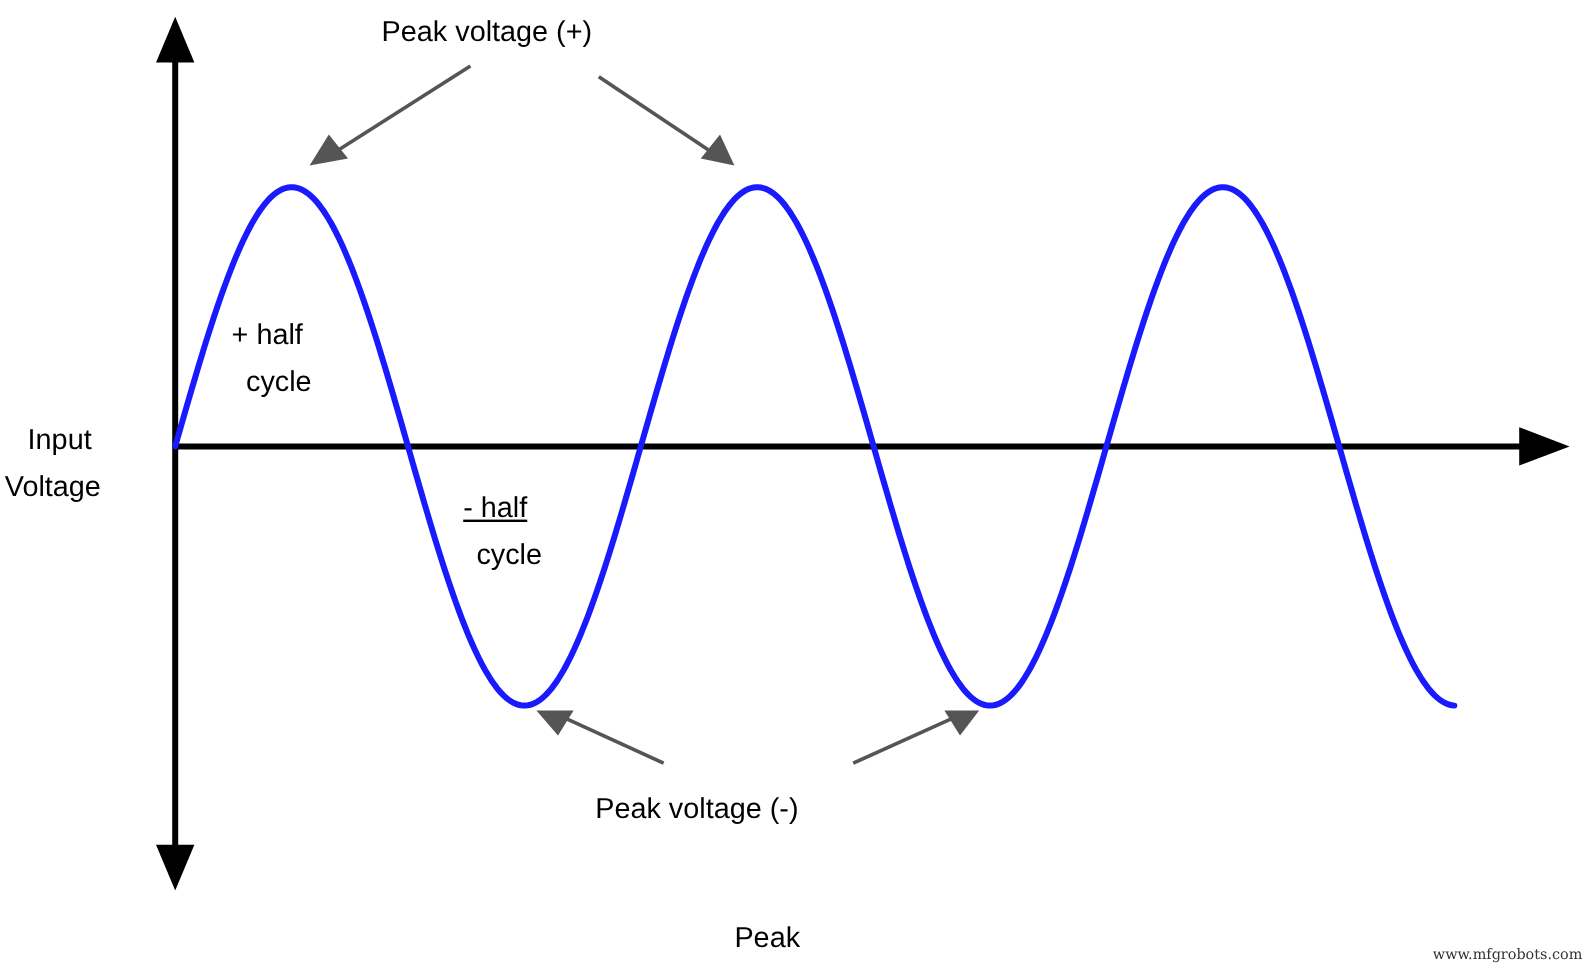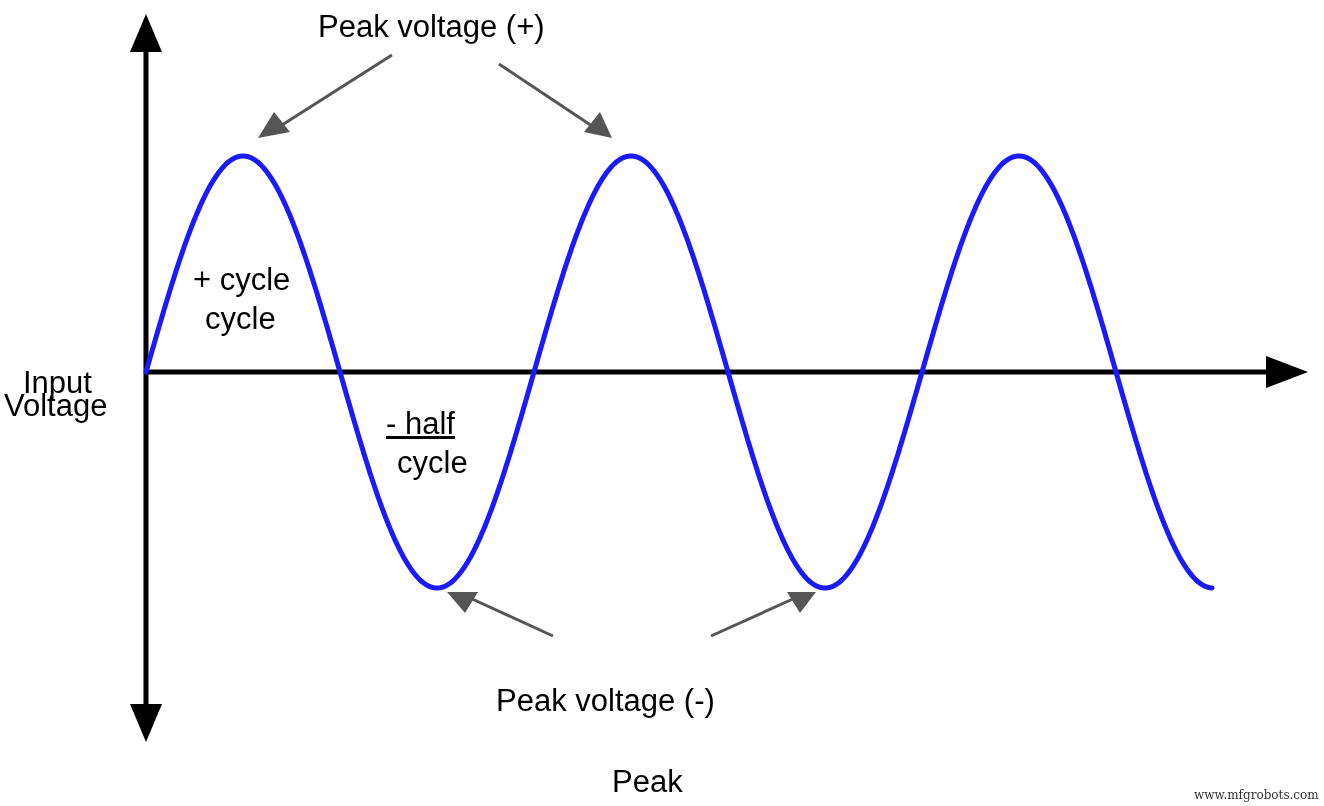--- a/index.html
+++ b/index.html
@@ -1,18 +1,18 @@
 <!DOCTYPE html>
 <html><head>
 <meta charset="utf-8">
 <style>
   html, body { margin:0; padding:0; background:#ffffff; }
   body { width:1324px; height:806px; position:relative; overflow:hidden; font-family:"Liberation Sans", sans-serif; }
   svg.diagram { position:absolute; left:0; top:0; }
-  .lbl { position:absolute; color:#000; font-size:31px; line-height:38px; white-space:nowrap; }
+  .lbl { position:absolute; color:#000; font-size:24px; line-height:38px; white-space:nowrap; }
   .center { text-align:center; }
   .wm { position:absolute; font-family:"DejaVu Serif", serif; font-size:12px; color:#333; }
 </style>
 </head>
 <body>
 
 <svg class="diagram" width="1324" height="806" viewBox="0 0 1324 806">
 
   <g>
     <line x1="146" y1="40" x2="146" y2="712" stroke="#000" stroke-width="5"></line>
@@ -33,21 +33,21 @@
     <line x1="499" y1="64" x2="592" y2="126"></line>
     <polygon points="612,138 584,132 600,112" stroke="none"></polygon>
     <line x1="553" y1="636" x2="470" y2="598"></line>
     <polygon points="447,592 478,592 465,613" stroke="none"></polygon>
     <line x1="711" y1="636" x2="795" y2="598"></line>
     <polygon points="816,592 800,613 787,592" stroke="none"></polygon>
   </g>
 </svg>
 
 <div class="lbl center" style="left:318px; top:8px;">Peak voltage (+)</div>
-<div class="lbl" style="left:193px; top:261px;">+ cycle</div>
+<div class="lbl" style="left:193px; top:261px;">+ half</div>
 <div class="lbl" style="left:205px; top:300px;">cycle</div>
 <div class="lbl" style="left:386px; top:405px;text-decoration:underline;">- half</div>
 <div class="lbl" style="left:397px; top:444px;">cycle</div>
-<div class="lbl" style="left:23px; top:348px;margin-top:16px;">Input</div>
+<div class="lbl" style="left:23px; top:348px;">Input</div>
 <div class="lbl" style="left:4px; top:387px;">Voltage</div>
-<div class="lbl" style="left:496px; top:682px;">Peak voltage (-)</div>
+<div class="lbl" style="left:496px; top:656px;">Peak voltage (-)</div>
 <div class="lbl" style="left:612px; top:763px;">Peak</div>
 <div class="wm" style="left:1194px; top:788px;">www.mfgrobots.com</div>
 
 </body></html>

